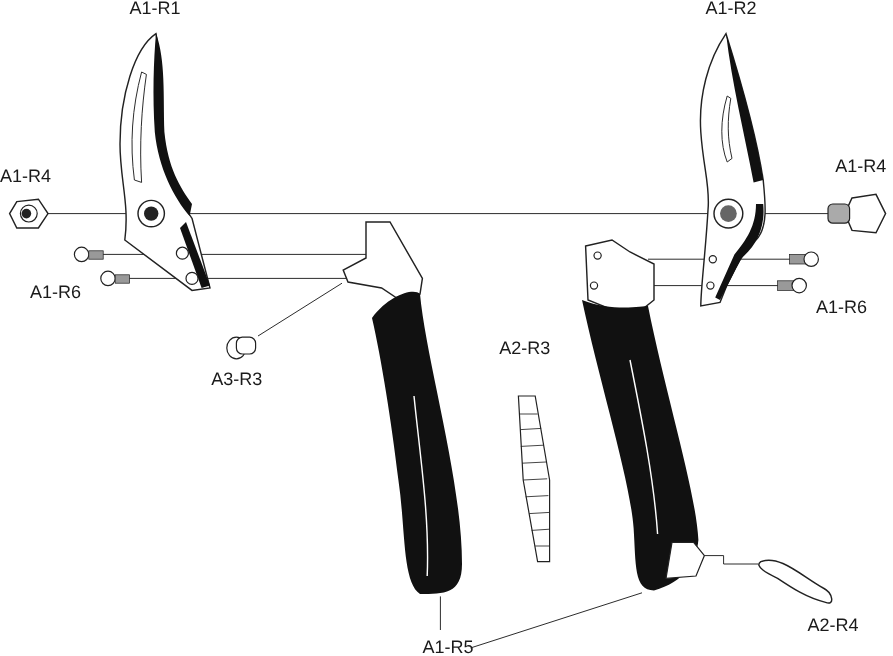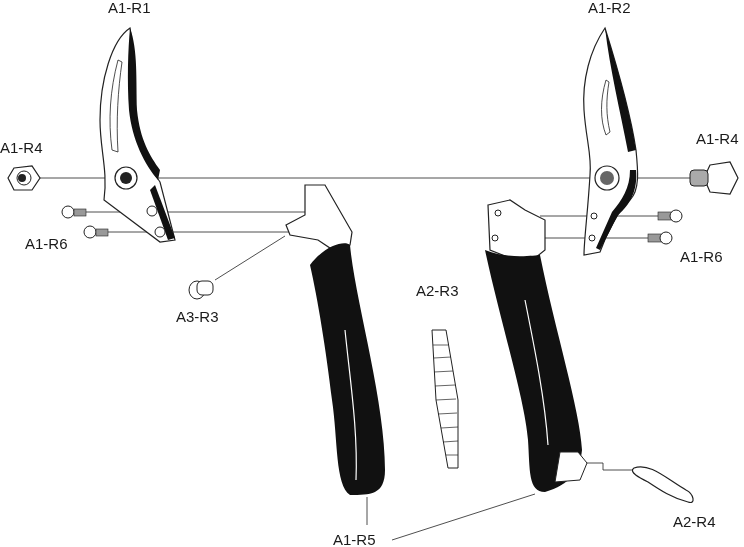--- a/index.html
+++ b/index.html
@@ -113,15 +113,15 @@
 </svg>
 
 <span class="lbl" style="left:108px;top:0px;">A1-R1</span>
 <span class="lbl" style="left:588px;top:0px;">A1-R2</span>
 <span class="lbl" style="left:0px;top:140px;">A1-R4</span>
 <span class="lbl" style="left:696px;top:131px;">A1-R4</span>
 <span class="lbl" style="left:25px;top:236px;">A1-R6</span>
 <span class="lbl" style="left:680px;top:249px;">A1-R6</span>
 <span class="lbl" style="left:176px;top:309px;">A3-R3</span>
 <span class="lbl" style="left:416px;top:283px;">A2-R3</span>
-<span class="lbl" style="left:333px;top:532px;">A1-R5</span>
+<span class="lbl" style="left:352px;top:532px;">A1-R5</span>
 <span class="lbl" style="left:628px;top:514px;margin-left:45px;">A2-R4</span>
 </div>
 
 </body></html>

